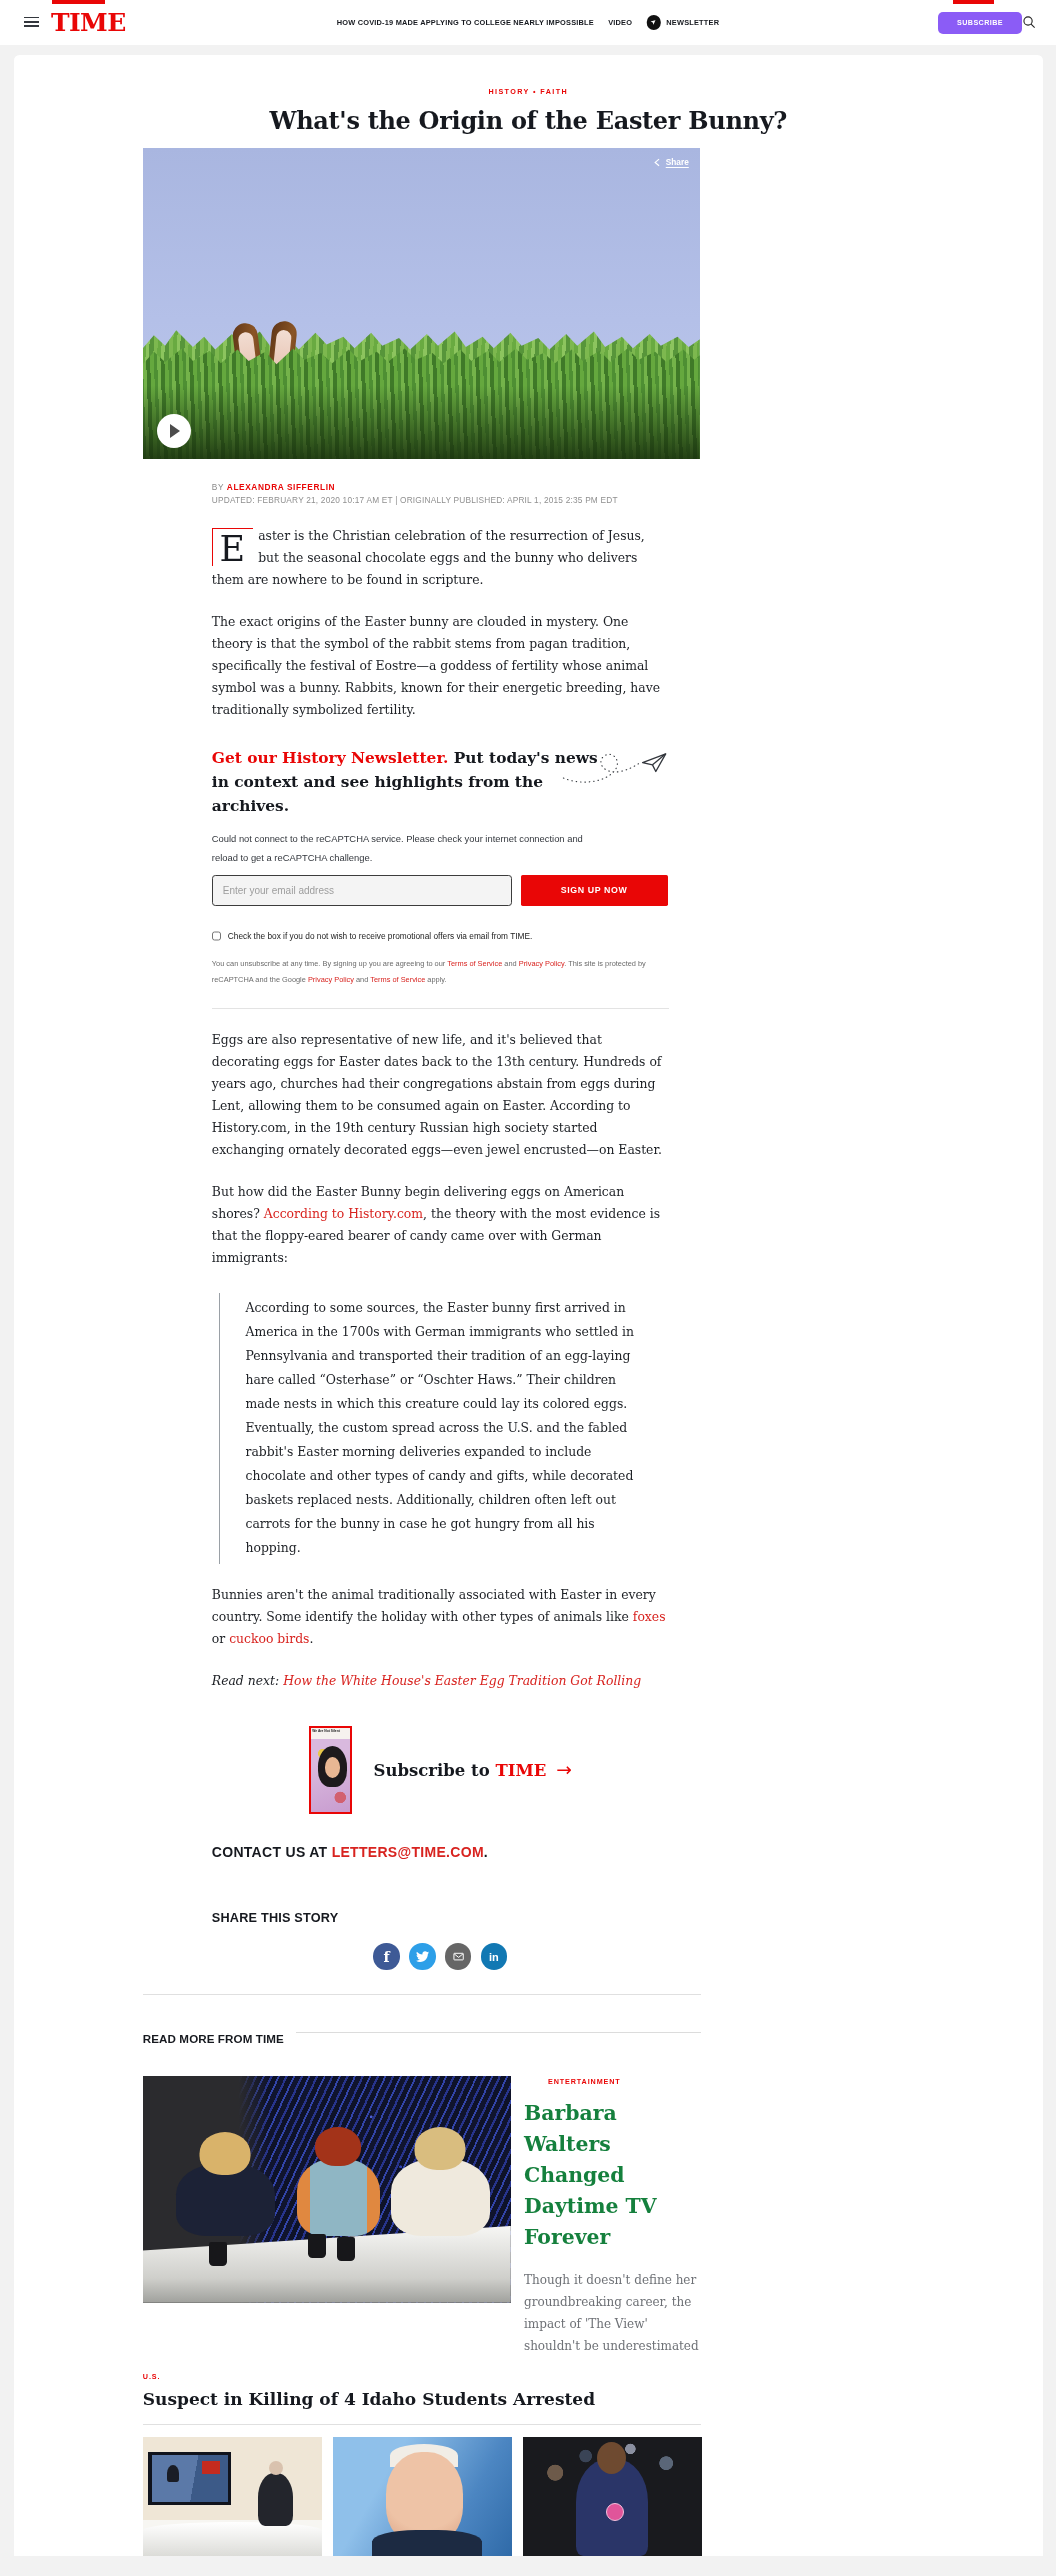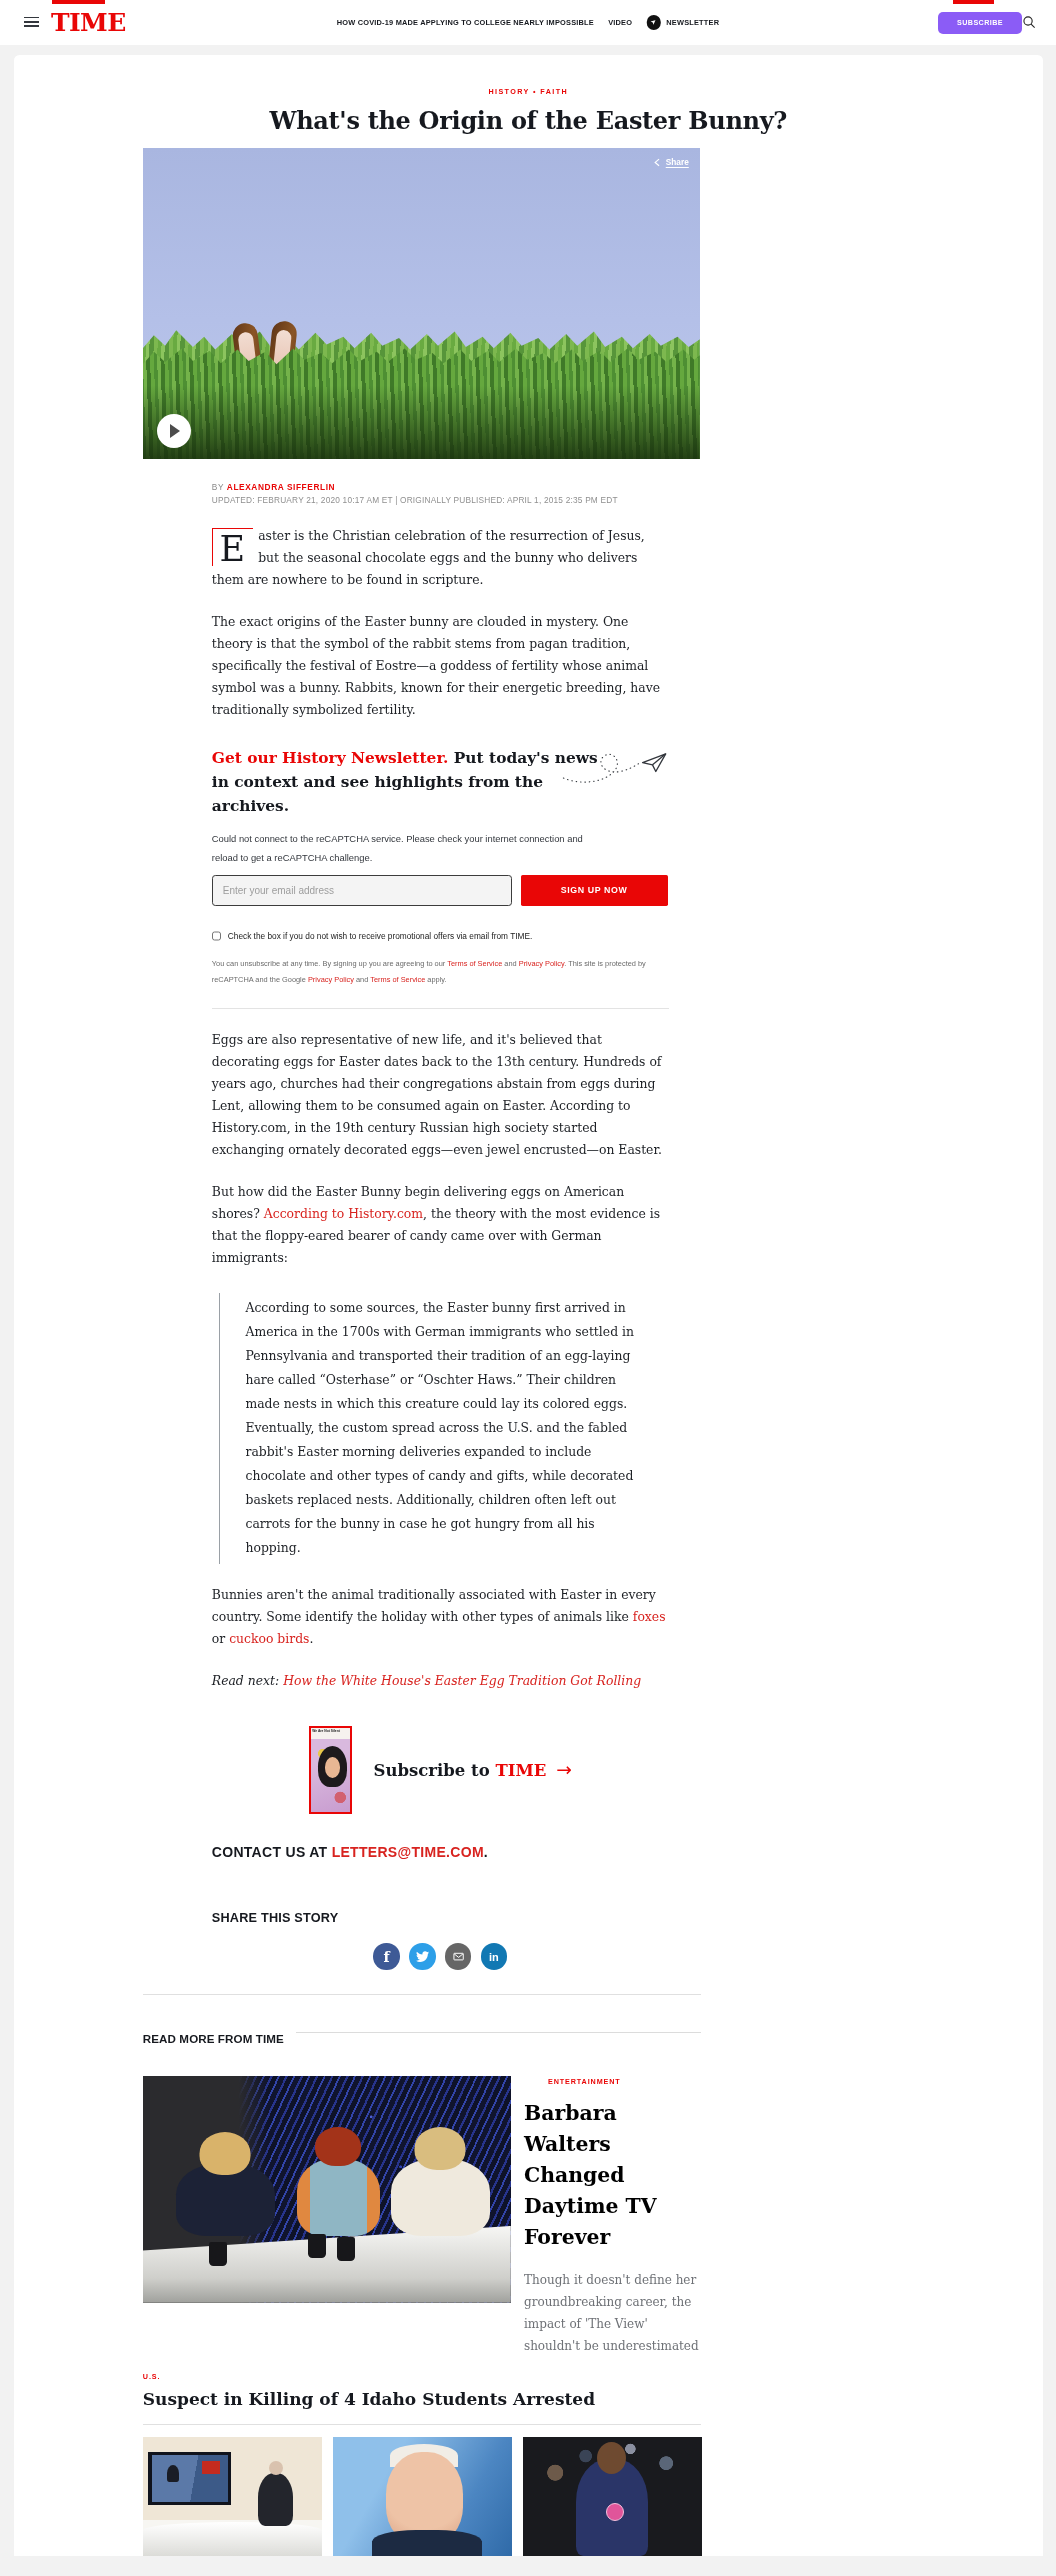--- a/index.html
+++ b/index.html
@@ -191,21 +191,21 @@
   .person.p1 .hair { background: #d9b36a; }
   .person.p2 { left: 154px; top: 83px; width: 83px; height: 77px;
     background: linear-gradient(90deg, #e08840 0 16%, #8fb6c4 16% 84%, #e08840 84%); }
   .person.p2 .hair { background: #a33319; width: 46px; height: 39px; }
   .person.p3 { left: 248px; top: 83px; width: 99px; height: 77px; background: #efe9dd; }
   .person.p3 .hair { background: #d9bd7f; }
   .mug { position: absolute; width: 18.7px; height: 24px; background: #17171a; border-radius: 2.2px 2.2px 4.4px 4.4px; }
   .feature-text { margin-left: 13.2px; padding-top: 1.1px; width: 176px; }
   .feature-kicker { color: #e90606; font-size: 7.2px; font-weight: 700; letter-spacing: 0.9px; padding-left: 24px; }
   .feature-title { margin-top: 12px; font-family: "DejaVu Serif", "Liberation Serif", serif;
-    font-size: 20.4px; line-height: 31px; font-weight: 700; color: #000000; }
+    font-size: 20.4px; line-height: 31px; font-weight: 700; color: #15803d; }
   .feature-desc { margin-top: 16.5px; font-family: "DejaVu Serif", "Liberation Serif", serif;
     font-size: 12px; line-height: 22px; color: #6e7176; }
 
   
   .us-section { margin-top: 14.3px; }
   .us-kicker { color: #e90606; font-size: 7.2px; font-weight: 700; letter-spacing: 0.9px; }
   .us-title { margin-top: 8.8px; font-family: "DejaVu Serif", "Liberation Serif", serif;
     font-size: 17px; font-weight: 700; color: #16191f; }
   .us-rule { border: none; border-top: 0.6px solid #e0e0e0; margin-top: 14.3px; }
   .cards-grid { margin-top: 12px; display: flex; gap: 11px; }

